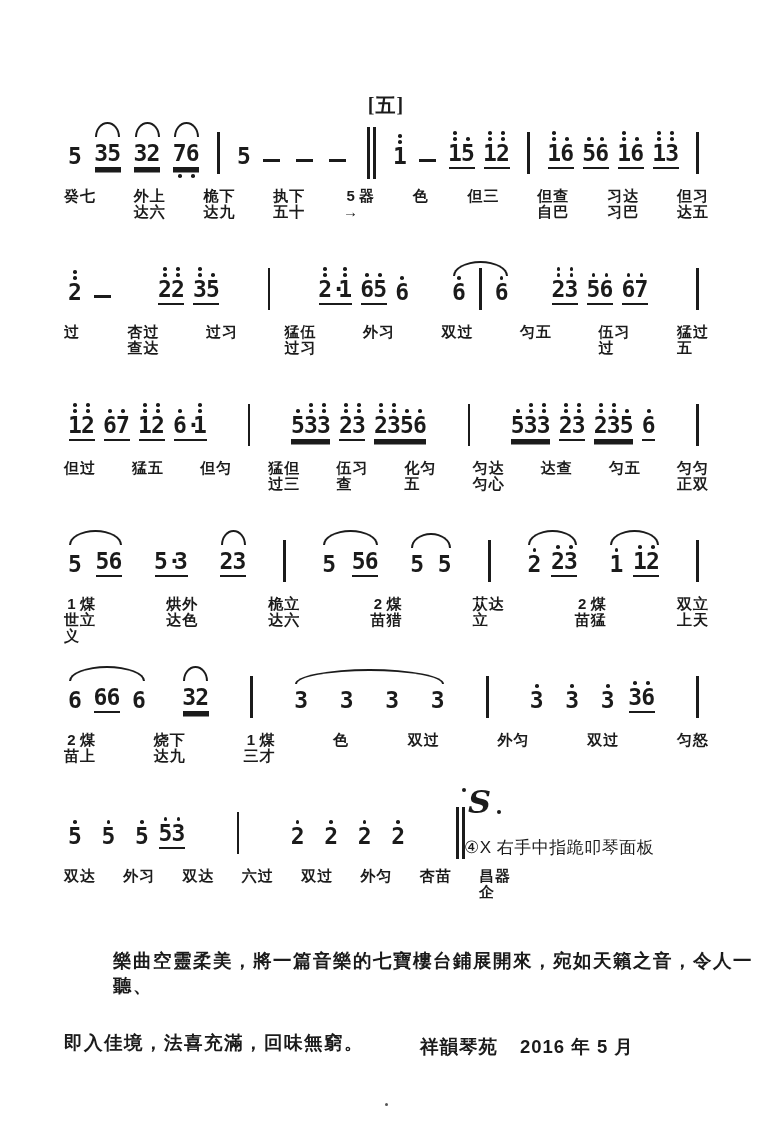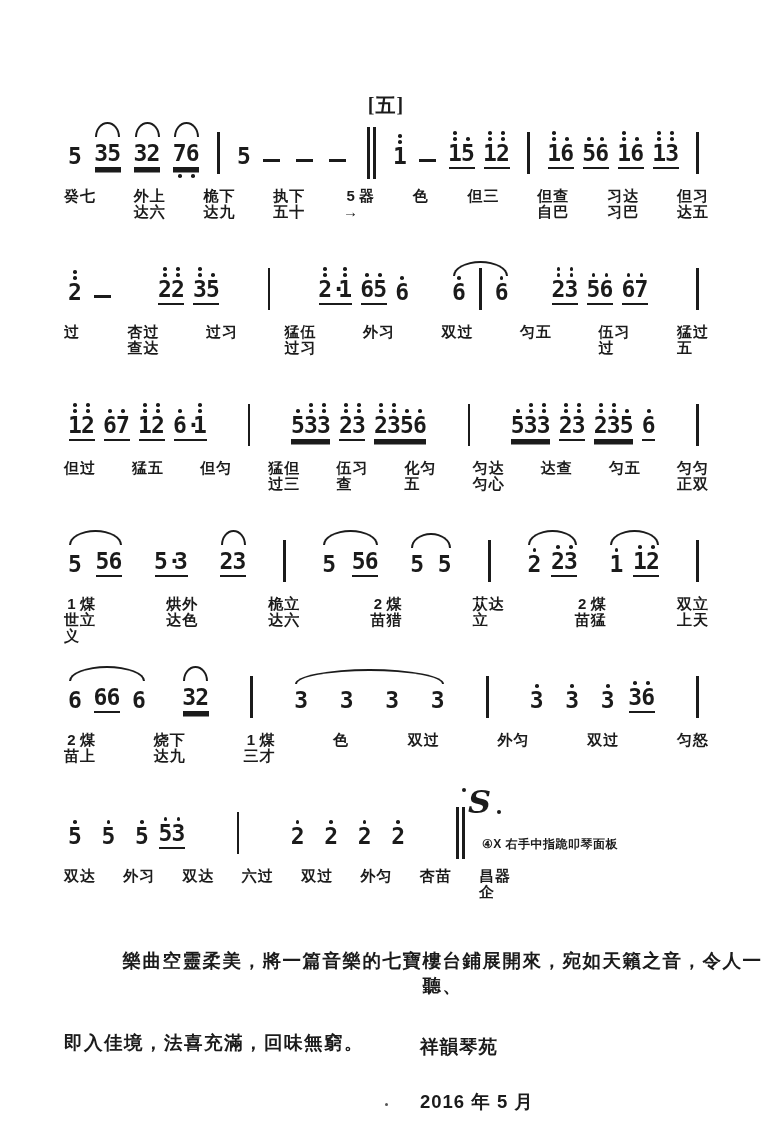--- a/index.html
+++ b/index.html
@@ -31,24 +31,24 @@
   .dashbar{width:17px;height:3px;background:#1b1b1b;margin:0 8px 23px;}
   .tab-row{display:flex;justify-content:space-between;margin-top:3px;min-height:50px;}
   .tab-cell{display:grid;grid-template-columns:repeat(2,auto);column-gap:1px;justify-items:center;
         align-content:start;font-weight:700;font-size:15px;line-height:16px;}
   .tab-cell span{display:block;}
   .segno{position:absolute;left:468px;top:786px;font-family:"DejaVu Serif",serif;
         font-style:italic;font-weight:700;font-size:32px;line-height:32px;}
   .segno .sdot{position:absolute;width:4px;height:4px;border-radius:50%;background:#1b1b1b;}
   .segno .sd1{left:-6px;top:2px;}
   .segno .sd2{right:-10px;bottom:4px;}
-  .annotation{position:absolute;left:482px;top:836px;font-size:12px;font-weight:700;letter-spacing:0.5px;}
-  .para1{position:absolute;left:113px;top:948px;font-size:18.5px;font-weight:700;letter-spacing:1.5px;text-align:center;}
+  .annotation{position:absolute;left:464px;top:836px;font-size:17px;font-weight:400;letter-spacing:0.5px;}
+  .para1{position:absolute;left:113px;top:948px;font-size:18.5px;font-weight:700;letter-spacing:1.5px;}
   .para2{position:absolute;left:64px;top:994px;font-size:18.5px;font-weight:700;letter-spacing:1.5px;margin-top:36px;}
-  .credit{position:absolute;left:420px;top:1034px;font-size:18.5px;font-weight:700;letter-spacing:1px;display:flex;gap:30px;flex-direction:column;}
+  .credit{position:absolute;left:420px;top:1034px;font-size:18.5px;font-weight:700;letter-spacing:1px;display:flex;gap:22px;}
   .stray-dot{position:absolute;left:385px;top:1103px;width:3px;height:3px;background:#555;border-radius:50%;}
 </style>
 </head>
 <body>
 
 <div class="page">
   <div class="title">[五]</div>
 
   <div class="score" id="score">
       <div class="score-line">

